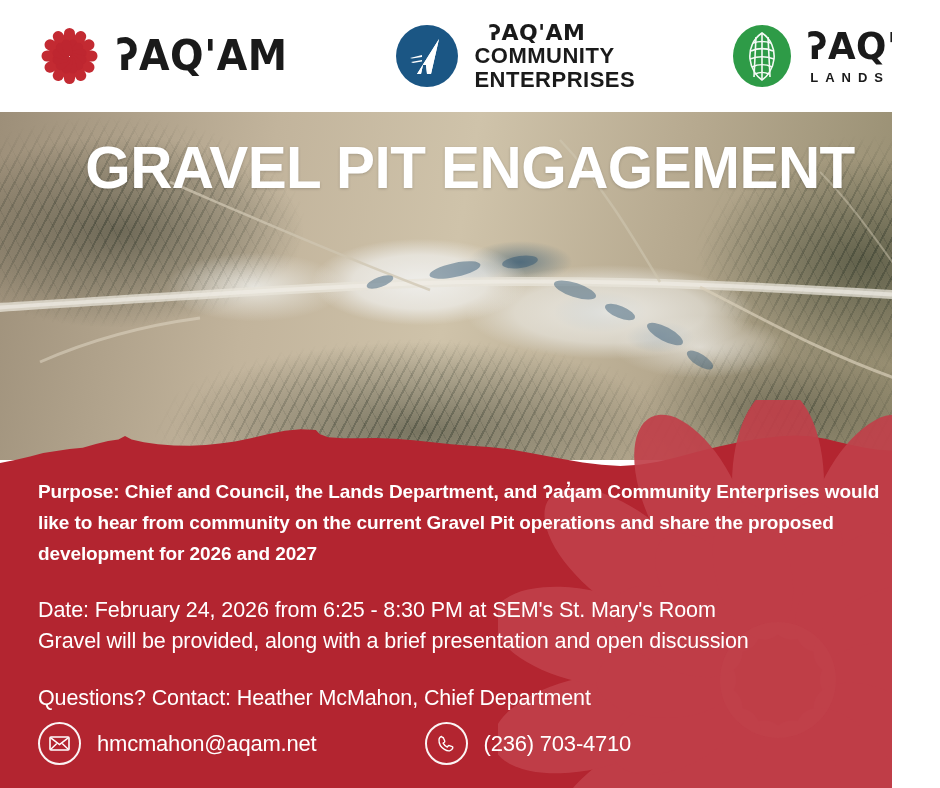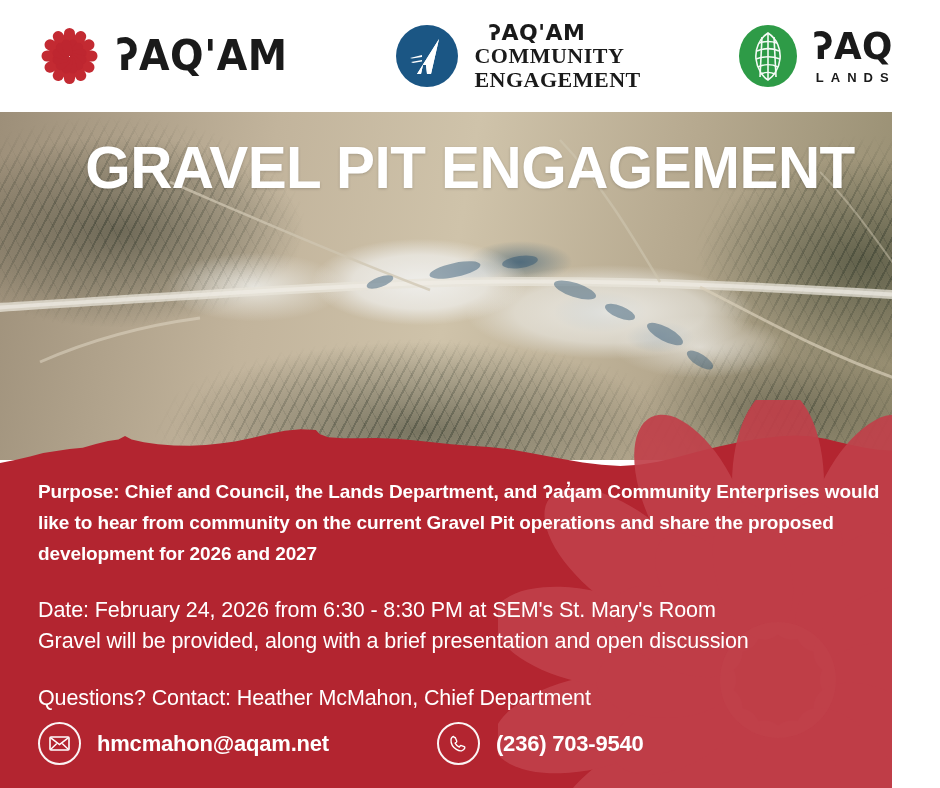--- a/index.html
+++ b/index.html
@@ -49,21 +49,21 @@
   }
   .rosette .ring2 .petal {
     width: 9px; height: 17px;
     margin-left: -4.5px; margin-top: -8.5px;
     background: #BE2630;
     z-index: 2;
   }
 
   
   .wordmark {
-    font-family: Liberation Serif, serif;
+    font-family: Liberation Sans, sans-serif;
     font-weight: bold;
     color: #1a1a1a;
     letter-spacing: 0.5px;
     line-height: 1;
     white-space: nowrap;
   }
   .wm-big  { font-size: 42px; margin-left: 16px; transform: scaleX(0.94); transform-origin: left center;}
   .wm-small{ font-size: 22px; margin-left: 14px; line-height: 1.06; }
   .wm-lands {
     font-size: 13px;
@@ -249,21 +249,21 @@
   .para.block-date { margin-bottom: 26px; }
   .para.block-q    { margin-bottom: 0; }
 
   .contact-row {
     position: absolute;
     left: 38px;
     top: 722px;
     display: flex;
     align-items: center;
   }
-  .contact-item { display: flex; align-items: center; font-weight: bold; }
+  .contact-item { display: flex; align-items: center; }
   .contact-item + .contact-item { margin-left: 108px; }
   .icon-circle {
     width: 39px; height: 39px;
     border: 2px solid rgba(255,255,255,0.95);
     border-radius: 50%;
     display: flex; align-items: center; justify-content: center;
     flex: 0 0 auto;
   }
   .contact-text {
     color: #ffffff;
@@ -324,21 +324,21 @@
             <path d="M34 5 L12 40 L16 40 L18 31 L21 31 L22 40 L26 40 Z" fill="#ffffff"></path>
             <path d="M33 6 L13 38 L30 20 Z" fill="#1B5684" opacity="0.0"></path>
             <path d="M5 24 L17 21 L17 23 L7 24.5 Z" fill="#ffffff"></path>
             <path d="M6 28 L17 26 L17 27.6 L8 29 Z" fill="#ffffff"></path>
           </svg>
         </div>
       </div>
       <div class="wm-stackbox">
         <div class="wordmark wm-small glyph-ipa">ʔAQ'AM</div>
         <div class="wordmark wm-small" style="margin-left:0;">COMMUNITY</div>
-        <div class="wordmark wm-small" style="margin-left:0;">ENGAGEMENT</div>
+        <div class="wordmark wm-small" style="margin-left:0;">ENTERPRISES</div>
       </div>
     </div>
 
     <div class="logo-block logo-3">
       <div class="mark">
         <div class="greencircle">
           <svg width="58" height="62" viewBox="0 0 58 62" aria-hidden="true">
             <g stroke="#ffffff" stroke-width="1.6" fill="none" opacity="0.95">
               <path d="M29 8 C20 14 16 24 17 34 C18 44 24 52 29 55 C34 52 40 44 41 34 C42 24 38 14 29 8 Z"></path>
               <path d="M20 18 C26 16 32 16 38 18"></path>
@@ -417,21 +417,21 @@
           <ellipse cx="280" cy="168" rx="38" ry="70" transform="rotate(295.6571428571429 280 280)"></ellipse>
           <ellipse cx="280" cy="168" rx="38" ry="70" transform="rotate(321.37142857142857 280 280)"></ellipse>
           <ellipse cx="280" cy="168" rx="38" ry="70" transform="rotate(347.0857142857143 280 280)"></ellipse>
         </g>
       <circle cx="280" cy="280" r="58" fill="#C0404A" opacity="0.92"></circle>
     </svg>
   </div>
 
   <div class="copy">
     <p class="para-bold">Purpose: Chief and Council, the Lands Department, and ʔaq̓am Community Enterprises would like to hear from community on the current Gravel Pit operations and share the proposed development for 2026 and 2027</p>
-    <p class="para">Date: February 24, 2026 from 6:30 - 8:30 PM at SEM's St. Mary's Room</p>
+    <p class="para">Date: February 24, 2026 from 6:25 - 8:30 PM at SEM's St. Mary's Room</p>
     <p class="para block-date">Gravel will be provided, along with a brief presentation and open discussion</p>
     <p class="para block-q">Questions? Contact: Heather McMahon, Chief Department</p>
   </div>
 
   <div class="contact-row">
     <div class="contact-item">
       <span class="icon-circle">
         <svg width="21" height="15" viewBox="0 0 21 15" aria-hidden="true">
           <rect x="1" y="1" width="19" height="13" rx="1" stroke="#ffffff" stroke-width="1.6" fill="none"></rect>
           <path d="M1.8 1.8 L10.5 8.6 L19.2 1.8" stroke="#ffffff" stroke-width="1.6" fill="none"></path>
@@ -440,17 +440,17 @@
       </span>
       <span class="contact-text">hmcmahon@aqam.net</span>
     </div>
 
     <div class="contact-item">
       <span class="icon-circle">
         <svg width="20" height="20" viewBox="0 0 20 20" aria-hidden="true">
           <path d="M5.6 2.4 C4.2 2.8 3.1 4.1 3.0 5.7 C2.8 9.3 5.0 13.2 8.4 15.4 C10.0 16.4 11.9 17.1 13.6 16.8 C15.1 16.5 16.3 15.4 16.8 14.0 C17.0 13.4 16.7 12.9 16.2 12.7 L13.4 11.6 C12.9 11.4 12.4 11.6 12.1 12.0 L11.3 13.1 C9.6 12.3 8.0 10.8 7.1 9.1 L8.3 8.3 C8.7 8.0 8.9 7.5 8.7 7.0 L7.6 4.2 C7.4 3.6 6.9 3.3 6.3 3.5 Z" stroke="#ffffff" stroke-width="1.35" fill="none" stroke-linejoin="round"></path>
         </svg>
       </span>
-      <span class="contact-text">(236) 703-9540</span>
+      <span class="contact-text">(236) 703-4710</span>
     </div>
   </div>
 
 </div>
 
 </body></html>

